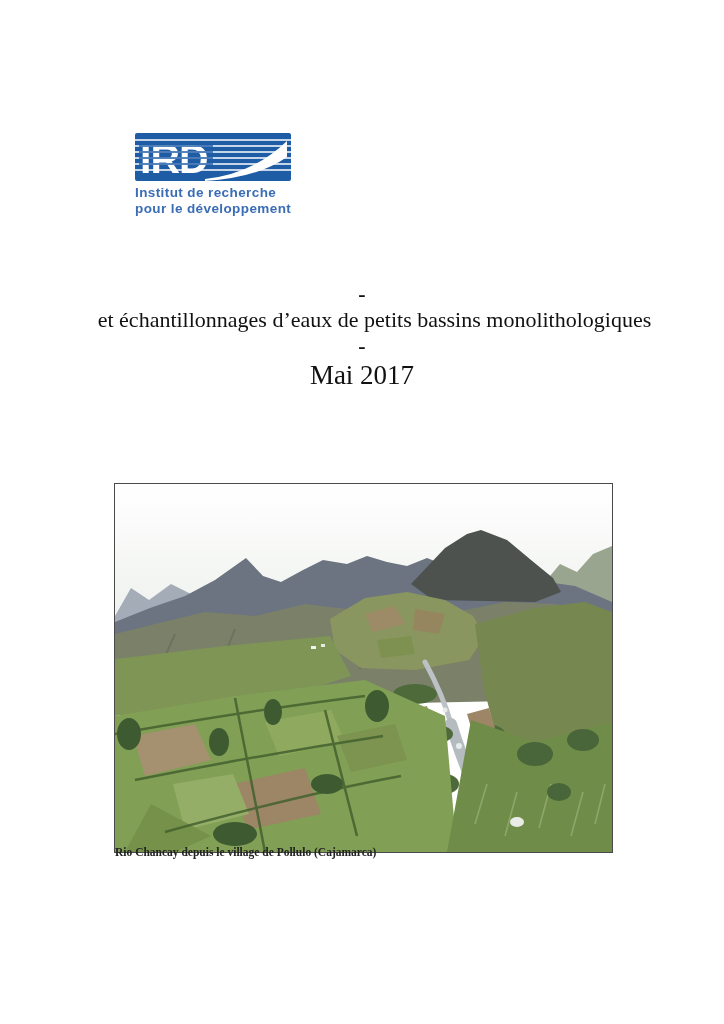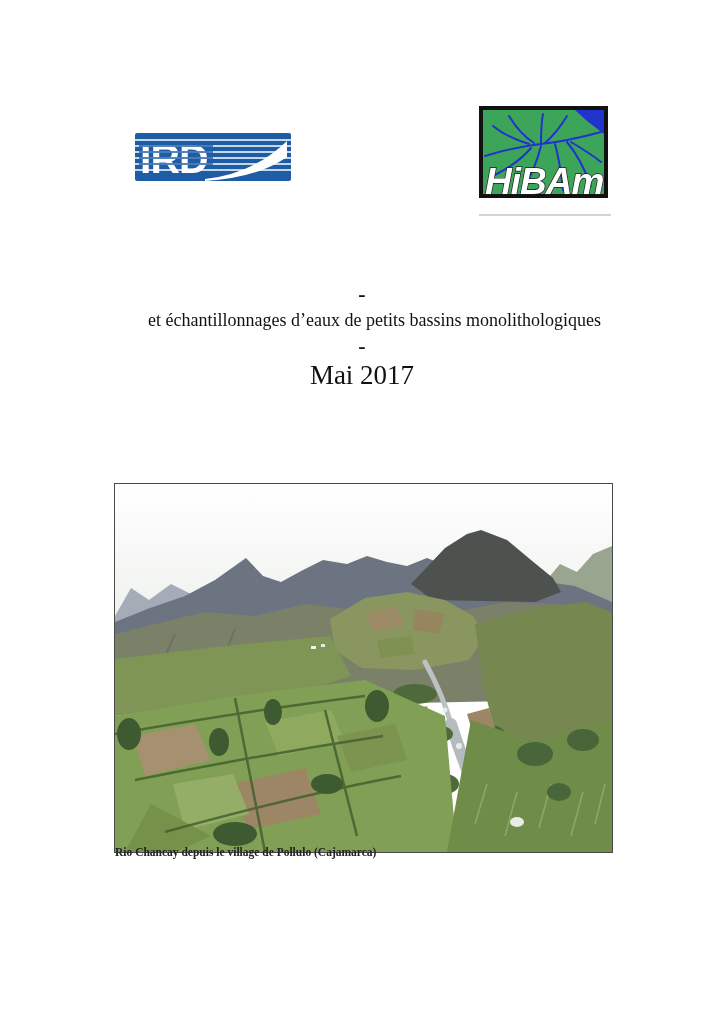--- a/index.html
+++ b/index.html
@@ -17,21 +17,21 @@
 
   
   .hibam{position:absolute;left:479px;top:106px;width:134px;}
   .hibam-svg{display:block;width:130px;height:100px;}
   .hibam-rule{position:absolute;left:0;top:108px;width:132px;height:2px;background:#d4d4d4;}
 
   
   .title-block{position:absolute;left:0;top:281px;width:724px;text-align:center;color:#111;}
   .t-main{font-size:27px;line-height:32px;}
   .t-dash{font-size:22px;line-height:26px;font-weight:bold;}
-  .t-sub{font-size:18px;line-height:26px;margin-left:25px;}
+  .t-sub{font-size:22px;line-height:26px;margin-left:25px;}
 
   
   .photo-frame{position:absolute;left:114px;top:483px;width:497px;height:368px;
     border:1px solid #4a4a4a;box-sizing:content-box;background:#fff;}
   .photo-frame svg{display:block;width:497px;height:368px;}
   .photo-caption{position:absolute;left:115px;top:846px;
     font-size:11.5px;font-weight:bold;color:#222;}
 </style>
 </head>
 <body>
@@ -54,45 +54,26 @@
       <path d="M 70 46 Q 118 41 152 8 L 152 24 Q 122 45 70 48 Z" fill="#ffffff"></path>
       <text x="5" y="40" font-family="Liberation Sans, sans-serif" font-weight="bold" font-size="41" fill="#ffffff" letter-spacing="-1">IRD</text>
 
       <g stroke="#1e5ca6" stroke-width="1.6">
         <line x1="4" y1="13" x2="78" y2="13"></line>
         <line x1="4" y1="19" x2="78" y2="19"></line>
         <line x1="4" y1="25" x2="78" y2="25"></line>
         <line x1="4" y1="31" x2="78" y2="31"></line>
       </g>
     </svg>
+    <div class="ird-name">
+      <div>Institut de recherche</div>
+      <div>pour le développement</div>
+    </div>
   </div>
 
-  <div class="hibam">
-    <svg class="hibam-svg" viewBox="0 0 130 100">
-      <rect x="2" y="2" width="125" height="88" fill="#3da55a" stroke="#111111" stroke-width="4"></rect>
-
-      <polygon points="96,4 125,4 125,28 108,15" fill="#2133cb"></polygon>
-
-      <g fill="none" stroke="#2133cb" stroke-width="2" stroke-linecap="round">
-        <path d="M 6 50 C 25 44 45 40 62 38 C 82 36 100 32 122 26"></path>
-        <path d="M 14 20 C 24 28 36 34 50 38"></path>
-        <path d="M 30 10 C 36 20 44 30 55 37"></path>
-        <path d="M 64 8 C 62 18 62 28 62 38"></path>
-        <path d="M 88 10 C 82 20 74 30 66 37"></path>
-        <path d="M 10 72 C 26 64 40 56 52 42"></path>
-        <path d="M 44 84 C 52 70 58 56 62 40"></path>
-        <path d="M 84 84 C 82 66 80 52 76 38"></path>
-        <path d="M 112 80 C 106 64 98 48 88 36"></path>
-        <path d="M 122 56 C 112 48 102 42 92 36"></path>
-      </g>
-
-      <text x="6" y="88" font-family="Liberation Sans, sans-serif" font-weight="bold" font-style="italic" font-size="37" fill="#ffffff" stroke="#1a1a1a" stroke-width="1.4" paint-order="stroke" letter-spacing="-1">HiBAm</text>
-    </svg>
-    <div class="hibam-rule"></div>
-  </div>
 
   <div class="title-block">
     <div class="t-dash">-</div>
     <div class="t-sub">et échantillonnages d’eaux de petits bassins monolithologiques</div>
     <div class="t-dash">-</div>
     <div class="t-main">Mai 2017</div>
   </div>
 
   <figure class="photo-frame" style="margin:0">
     <svg viewBox="0 0 497 368" preserveAspectRatio="none">

